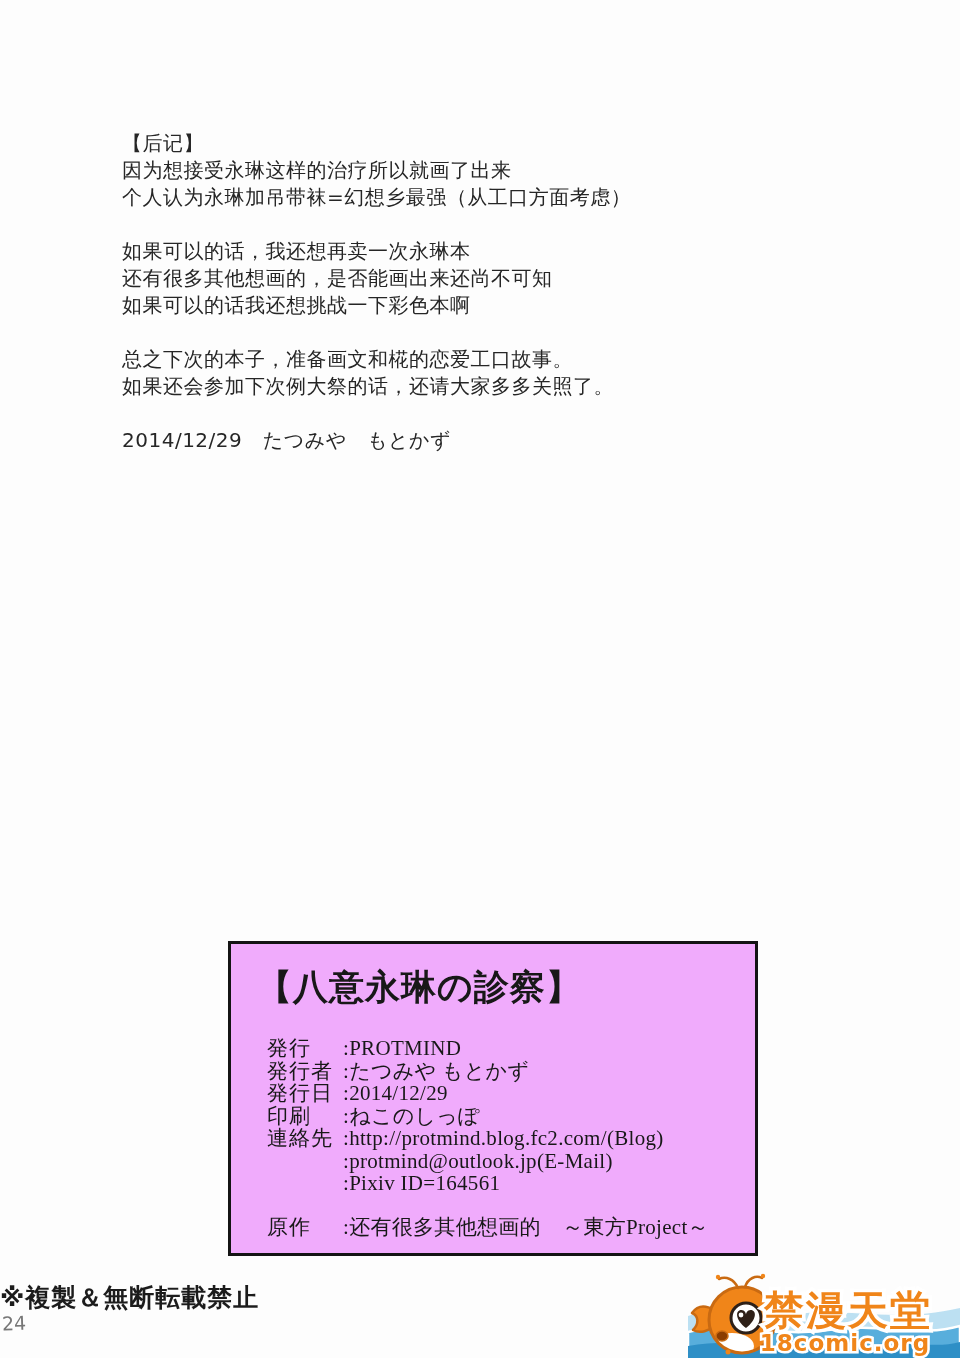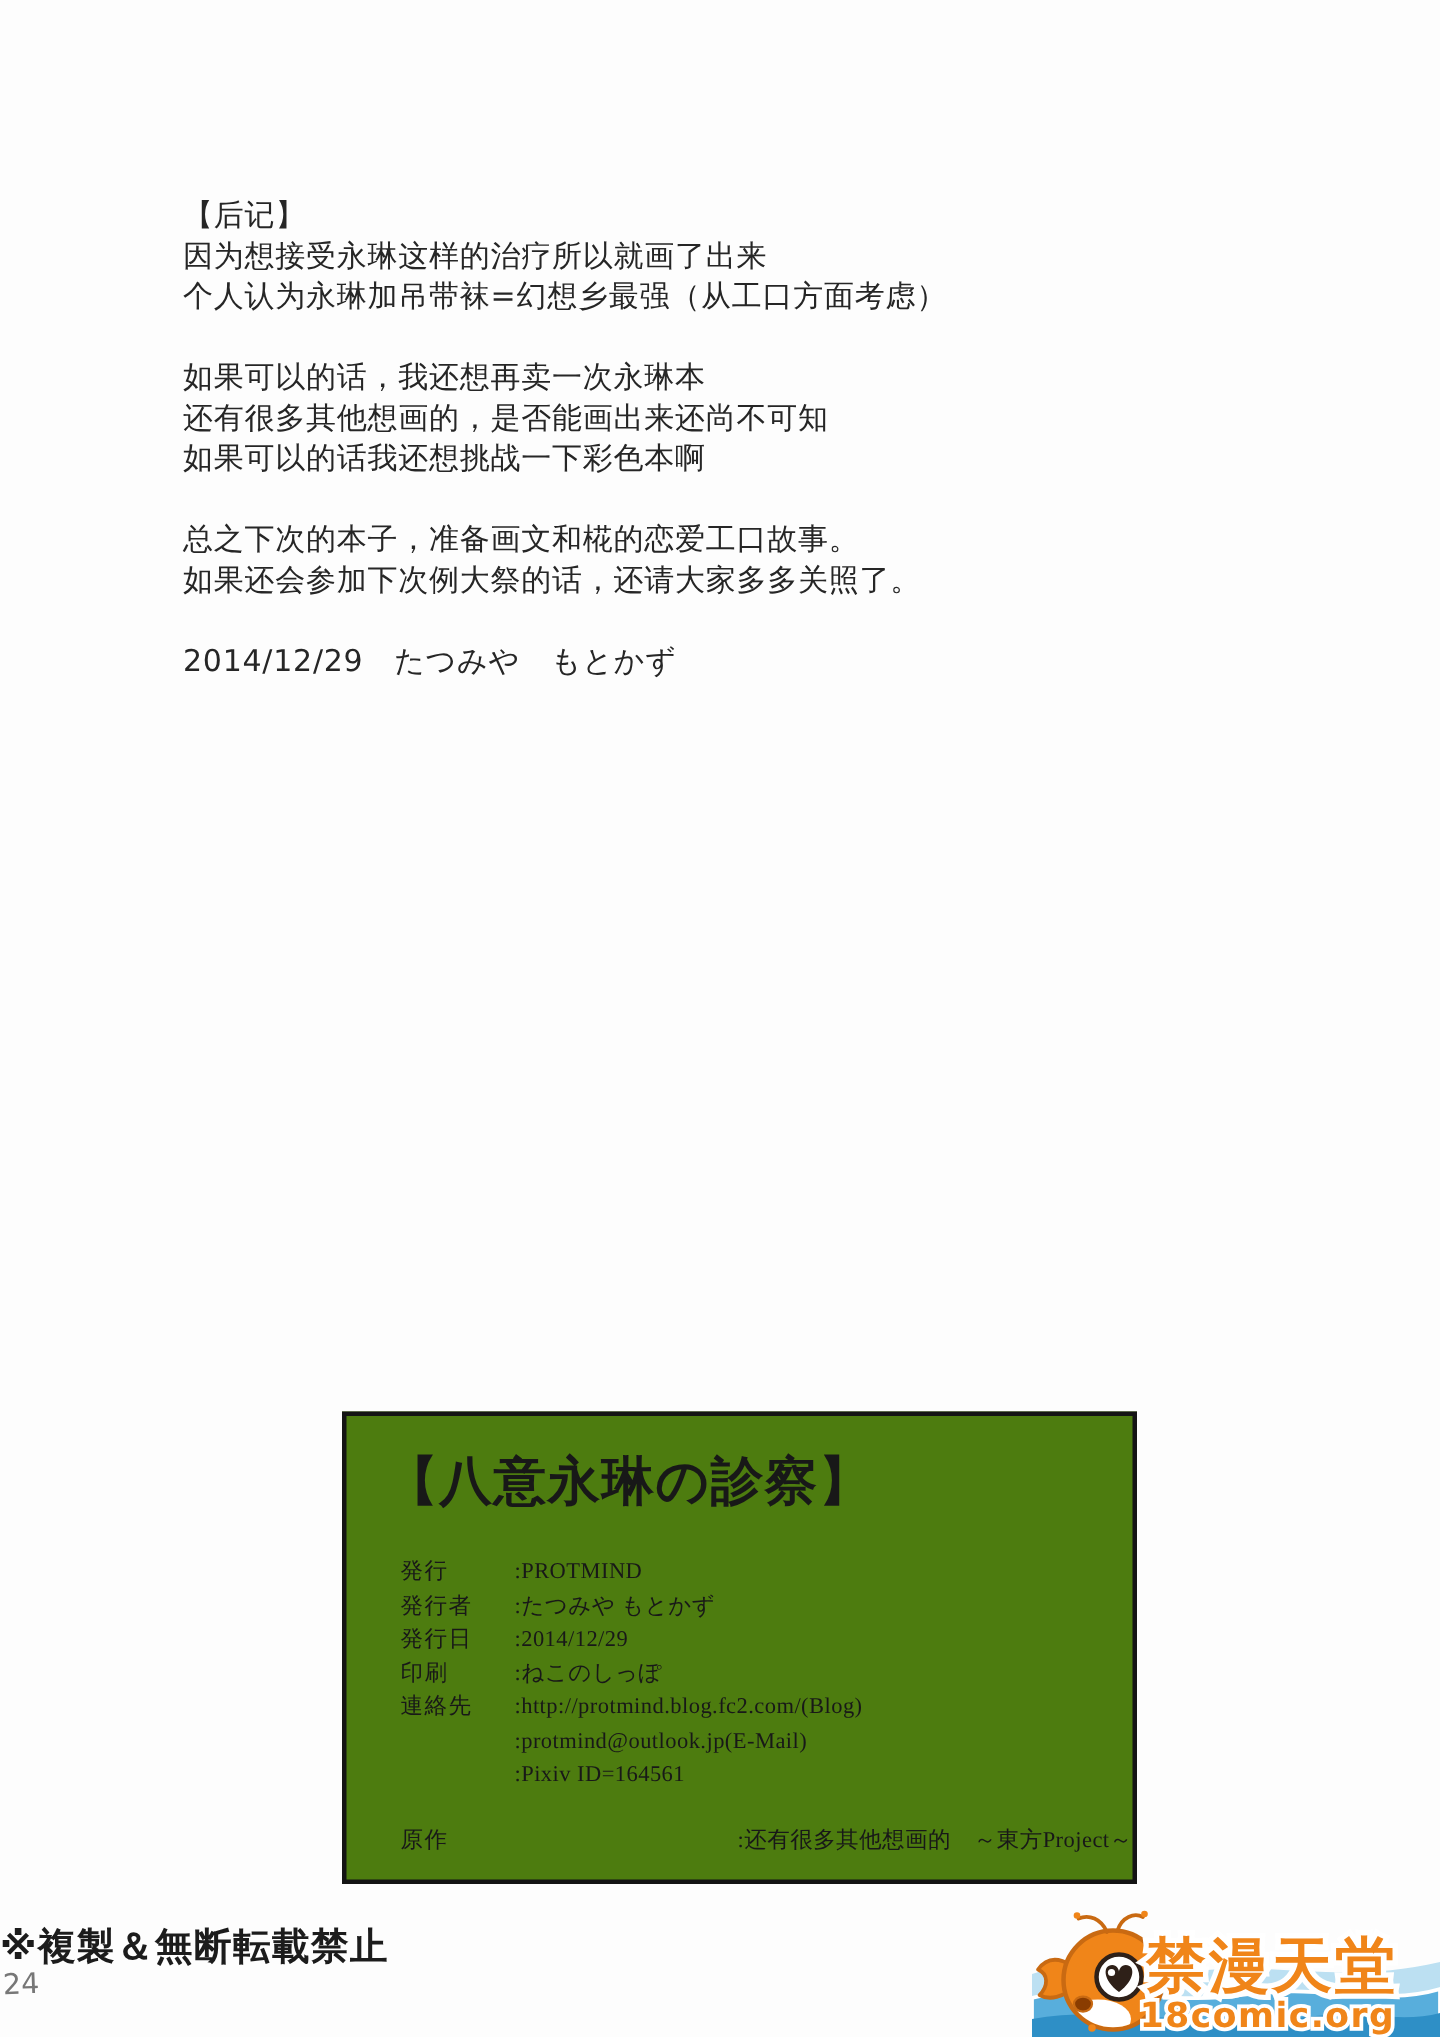--- a/index.html
+++ b/index.html
@@ -25,39 +25,39 @@
   }
   .aline { height: 27px; }
 
   
   .colophon-box {
     position: absolute;
     left: 228px; top: 941px;
     width: 530px; height: 315px;
     border: 3px solid #141414;
     box-sizing: border-box;
-    background: #4d7c0f;
+    background: #f0abfc;
     font-family: "Liberation Serif", "DejaVu Serif", serif;
     color: #181818;
   }
   .colophon-title {
     margin: 20px 0 0 26px;
     font-size: 35px;
     font-weight: bold;
     letter-spacing: 1px;
     white-space: nowrap;
   }
   .colophon-rows {
     margin: 26px 0 0 36px;
-    font-size: 15px;
+    font-size: 21px;
     line-height: 22.5px;
     white-space: nowrap;
   }
   .crow { display: flex; }
-  .crow.gap-before { margin-top: 21px; justify-content: space-between; }
+  .crow.gap-before { margin-top: 21px; }
   .rlabel { display: inline-block; width: 76px; letter-spacing: 1px; }
   .rvalue { letter-spacing: 0.3px; }
 
   
   .copy-notice {
     position: absolute;
     left: 0; top: 1281px;
     width: 960px;
     text-align: left;
     font-size: 25px;

